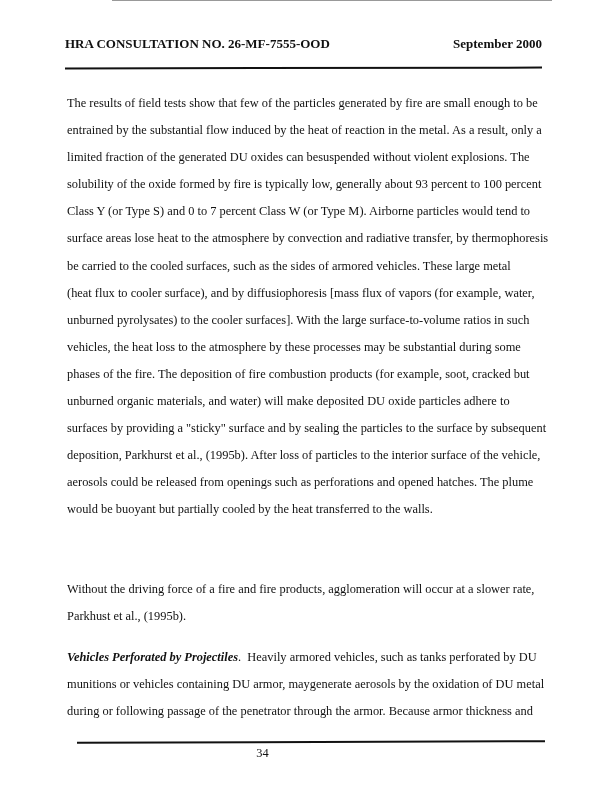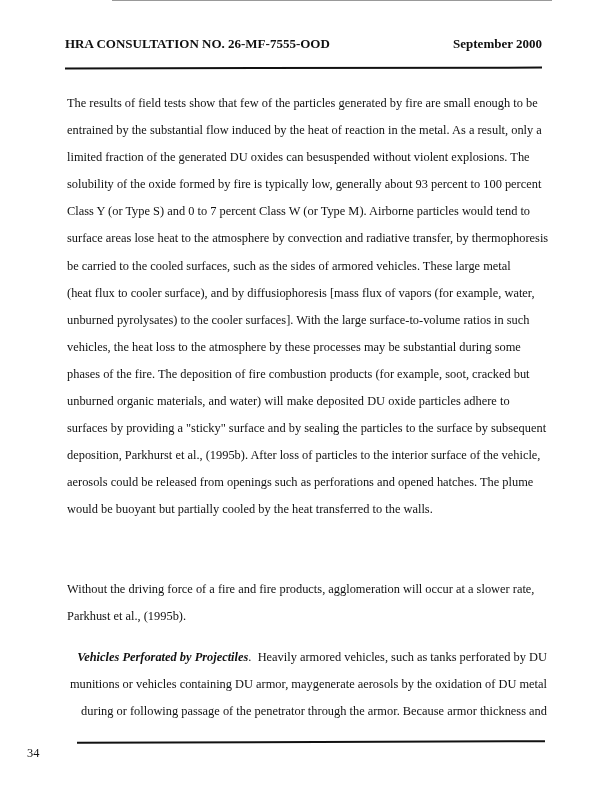--- a/index.html
+++ b/index.html
@@ -10,25 +10,25 @@
   .header { position: absolute; top: 36px; left: 65px; width: 477px; height: 20px;
             font-weight: bold; font-size: 13px; text-align: right; }
   .header .left { position: absolute; left: 0; top: 0; }
   .header .right { position: absolute; right: 0; top: 0; }
   .rule-top { position: absolute; top: 67px; left: 65px; width: 477px; height: 0;
               border-top: 2px solid #111; transform: rotate(-0.1deg); }
   .body-text { position: absolute; left: 67px; width: 480px; font-size: 12.4px; }
   .line { height: 27.1px; line-height: 27.1px; white-space: nowrap; }
   .p1 { top: 78px; margin-top: 12px; }
   .p2 { top: 564px; margin-top: 12px; }
-  .p3 { top: 644px; text-align: right; }
+  .p3 { top: 644px; }
   .heading-inline { font-weight: bold; font-style: italic; }
   .rule-bottom { position: absolute; top: 741px; left: 77px; width: 468px; height: 0;
                  border-top: 2px solid #111; transform: rotate(-0.2deg); }
-  .page-num { position: absolute; top: 746px; left: 0; width: 498px; 
+  .page-num { position: absolute; top: 746px; left: 0; width: 498px; text-align: center;
               font-size: 12.4px; padding-left: 27px; box-sizing: border-box; }
 </style>
 </head>
 <body>
 
 <div class="scan-top"></div>
 
 <div class="header">
   <span class="left">HRA CONSULTATION NO. 26-MF-7555-OOD</span>
   <span class="right">September 2000</span>

